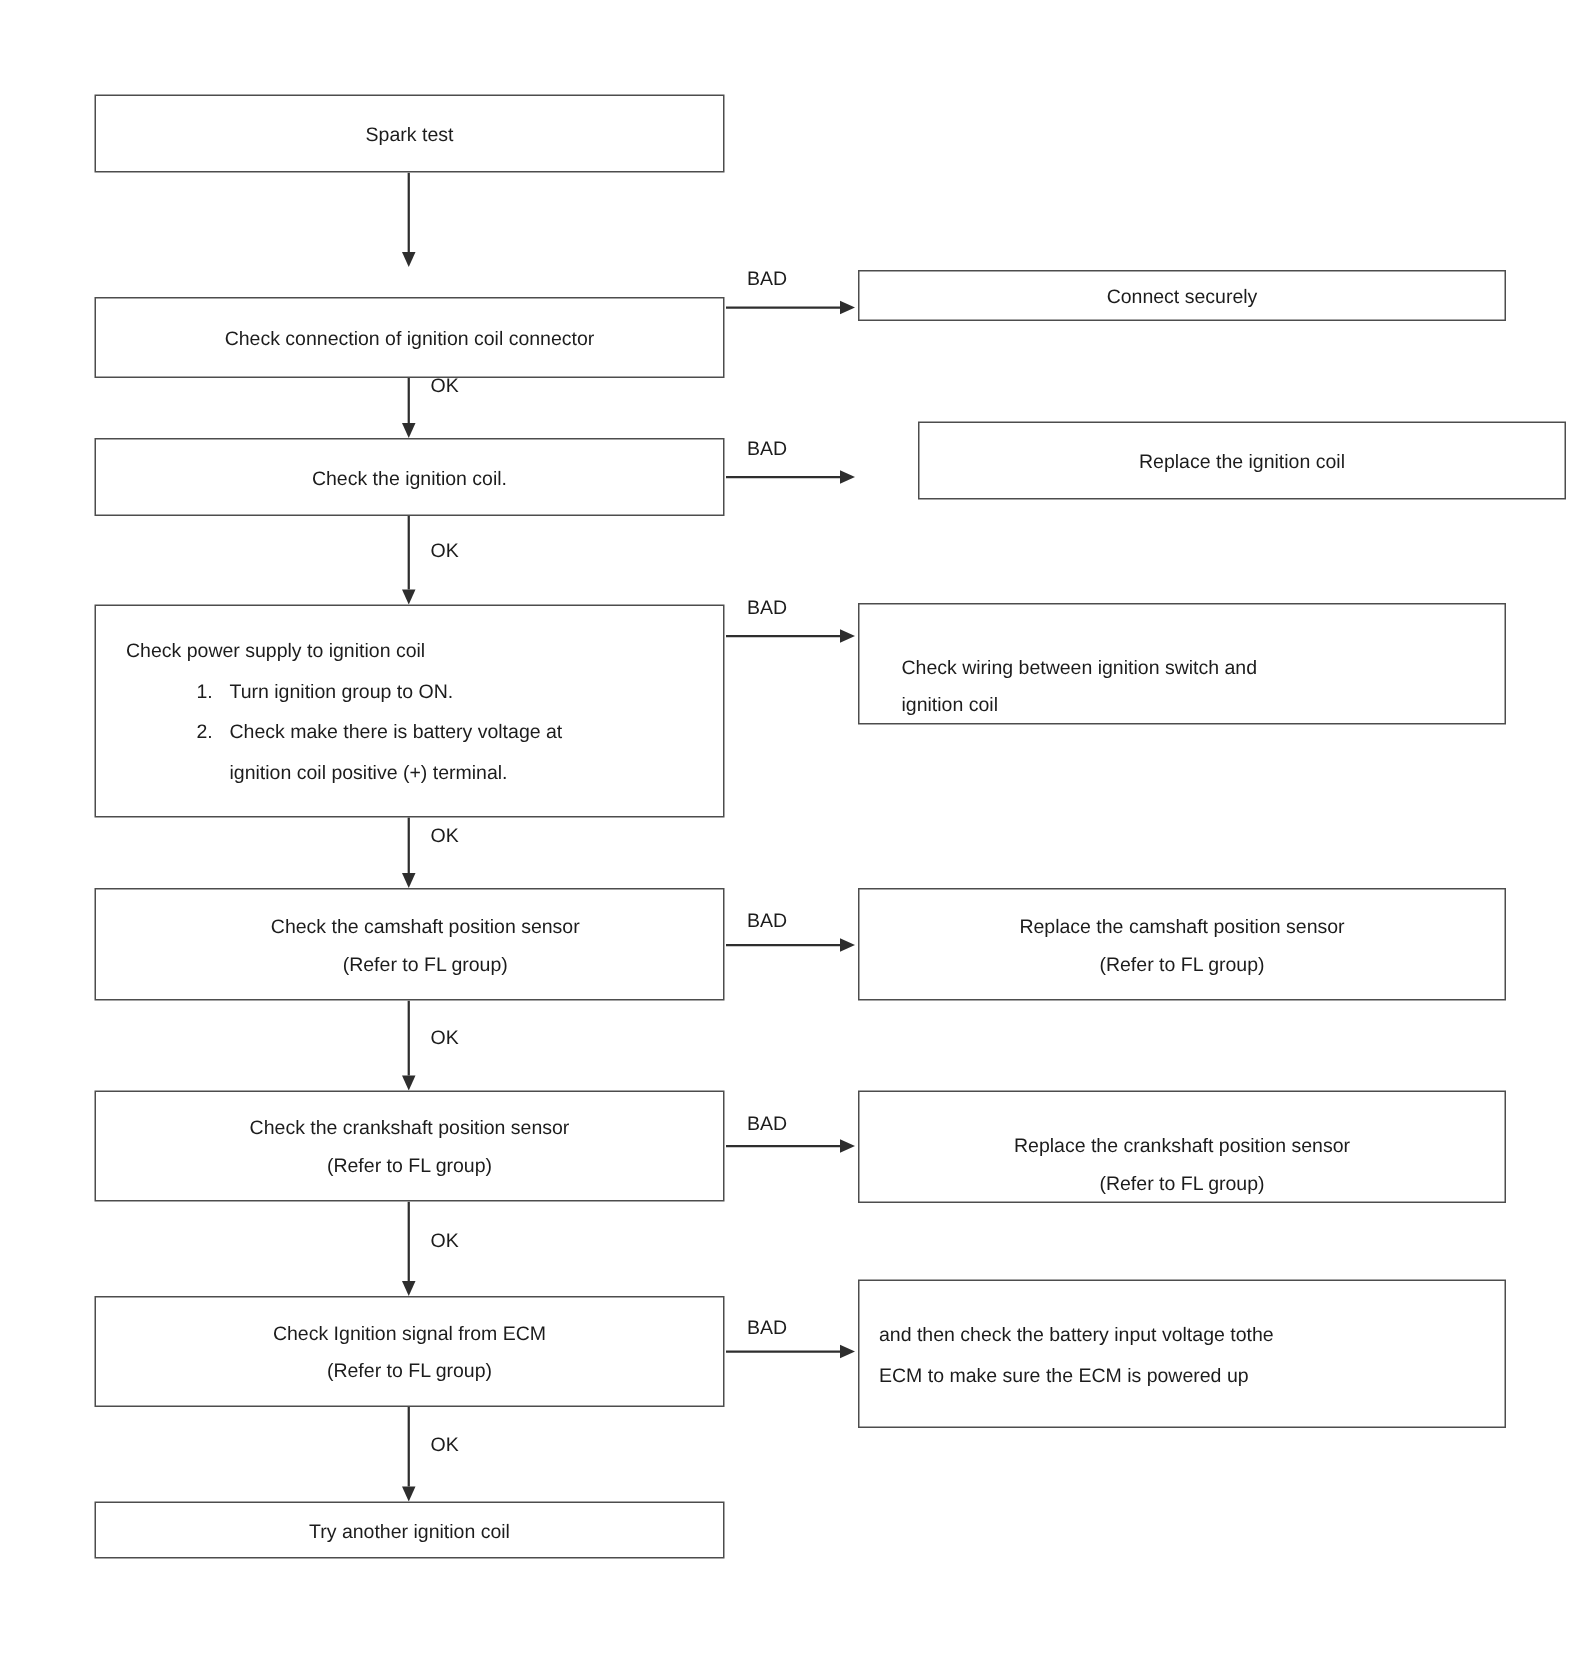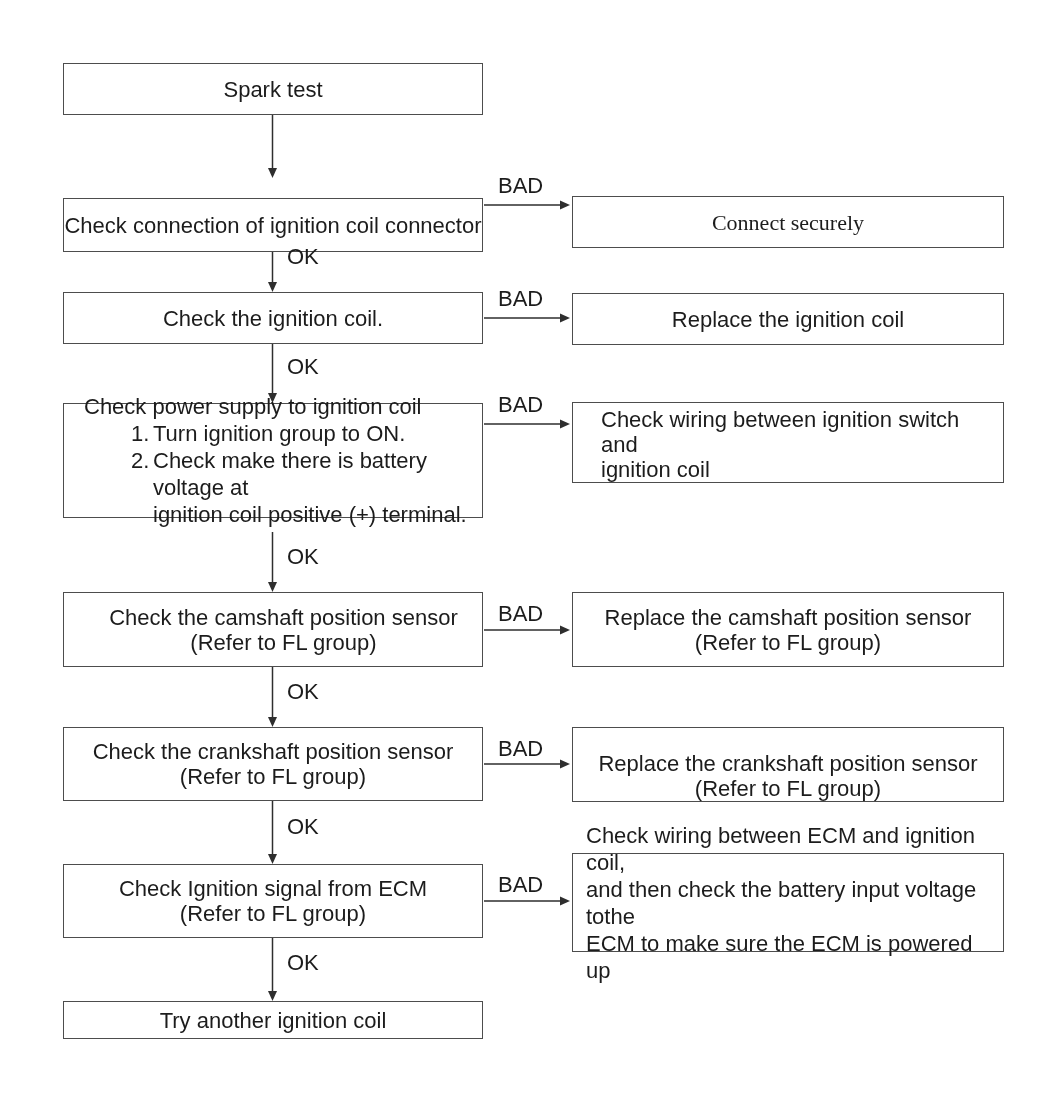--- a/index.html
+++ b/index.html
@@ -1,42 +1,42 @@
 <!DOCTYPE html>
 <html><head>
 <meta charset="utf-8">
 <style>
   html,body{margin:0;padding:0;background:#ffffff;}
   .canvas{
     position:relative;width:1050px;height:1119px;background:#ffffff;
     font-family:"Liberation Sans","DejaVu Sans",sans-serif;
-    color:#1c1c1c;font-size:22px;overflow:hidden;
+    color:#1c1c1c;font-size:13px;overflow:hidden;
   }
   .arrows{position:absolute;left:0;top:0;}
   .box{
     position:absolute;box-sizing:border-box;background:#ffffff;
     border:1.5px solid #4d4d4d;
     display:flex;flex-direction:column;justify-content:center;
   }
   .left-col{left:63px;width:420px;}
   .right-col{left:572px;width:432px;}
   .ln{display:block;text-align:center;line-height:25px;}
   .align-left .ln{text-align:left;}
   
   .s1{top:63px;height:52px;}
   .s2{top:178px;height:54px;margin-top:20px;}
   .s3{top:292px;height:52px;}
-  .s4{top:403px;height:115px;padding:8px 0 8px 20px;justify-content:center;}
+  .s4{top:403px;height:142px;padding:8px 0 8px 20px;justify-content:center;}
   .s5{top:592px;height:75px;padding-left:21px;}
   .s6{top:727px;height:74px;}
   .s7{top:864px;height:74px;}
   .s8{top:1001px;height:38px;}
   
-  .r1{top:196px;height:52px;font-family:Liberation Serif, serif;}
-  .r2{top:293px;height:52px;}
+  .r1{top:180px;height:34px;}
+  .r2{top:281px;height:52px;margin-left:40px;}
   .r3{top:402px;height:81px;padding-left:28px;padding-right:8px;justify-content:flex-end;}
   .r4{top:592px;height:75px;}
   .r5{top:727px;height:75px;justify-content:flex-end;}
   .r6{top:853px;height:99px;padding-left:13px;padding-right:6px;}
   .r6 .ln{line-height:27px;}
   
   .heading{line-height:27px;text-align:left;}
   .oli{display:flex;margin-left:47px;line-height:27px;}
   .oli .num{width:22px;flex:none;text-align:left;}
   .oli .itx{flex:1;}
@@ -166,21 +166,20 @@
 
   <div class="box right-col r5">
     <div>
         <span class="ln">Replace the crankshaft position sensor</span>
         <span class="ln">(Refer to FL group)</span>
       </div>
   </div>
 
   <div class="box right-col r6 align-left">
     <div>
-        <span class="ln">Check wiring between ECM and ignition coil,</span>
         <span class="ln">and then check the battery input voltage tothe</span>
         <span class="ln">ECM to make sure the ECM is powered up</span>
       </div>
   </div>
 
   <div class="lbl lb1">BAD</div>
   <div class="lbl lb2">BAD</div>
   <div class="lbl lb3">BAD</div>
   <div class="lbl lb4">BAD</div>
   <div class="lbl lb5">BAD</div>

